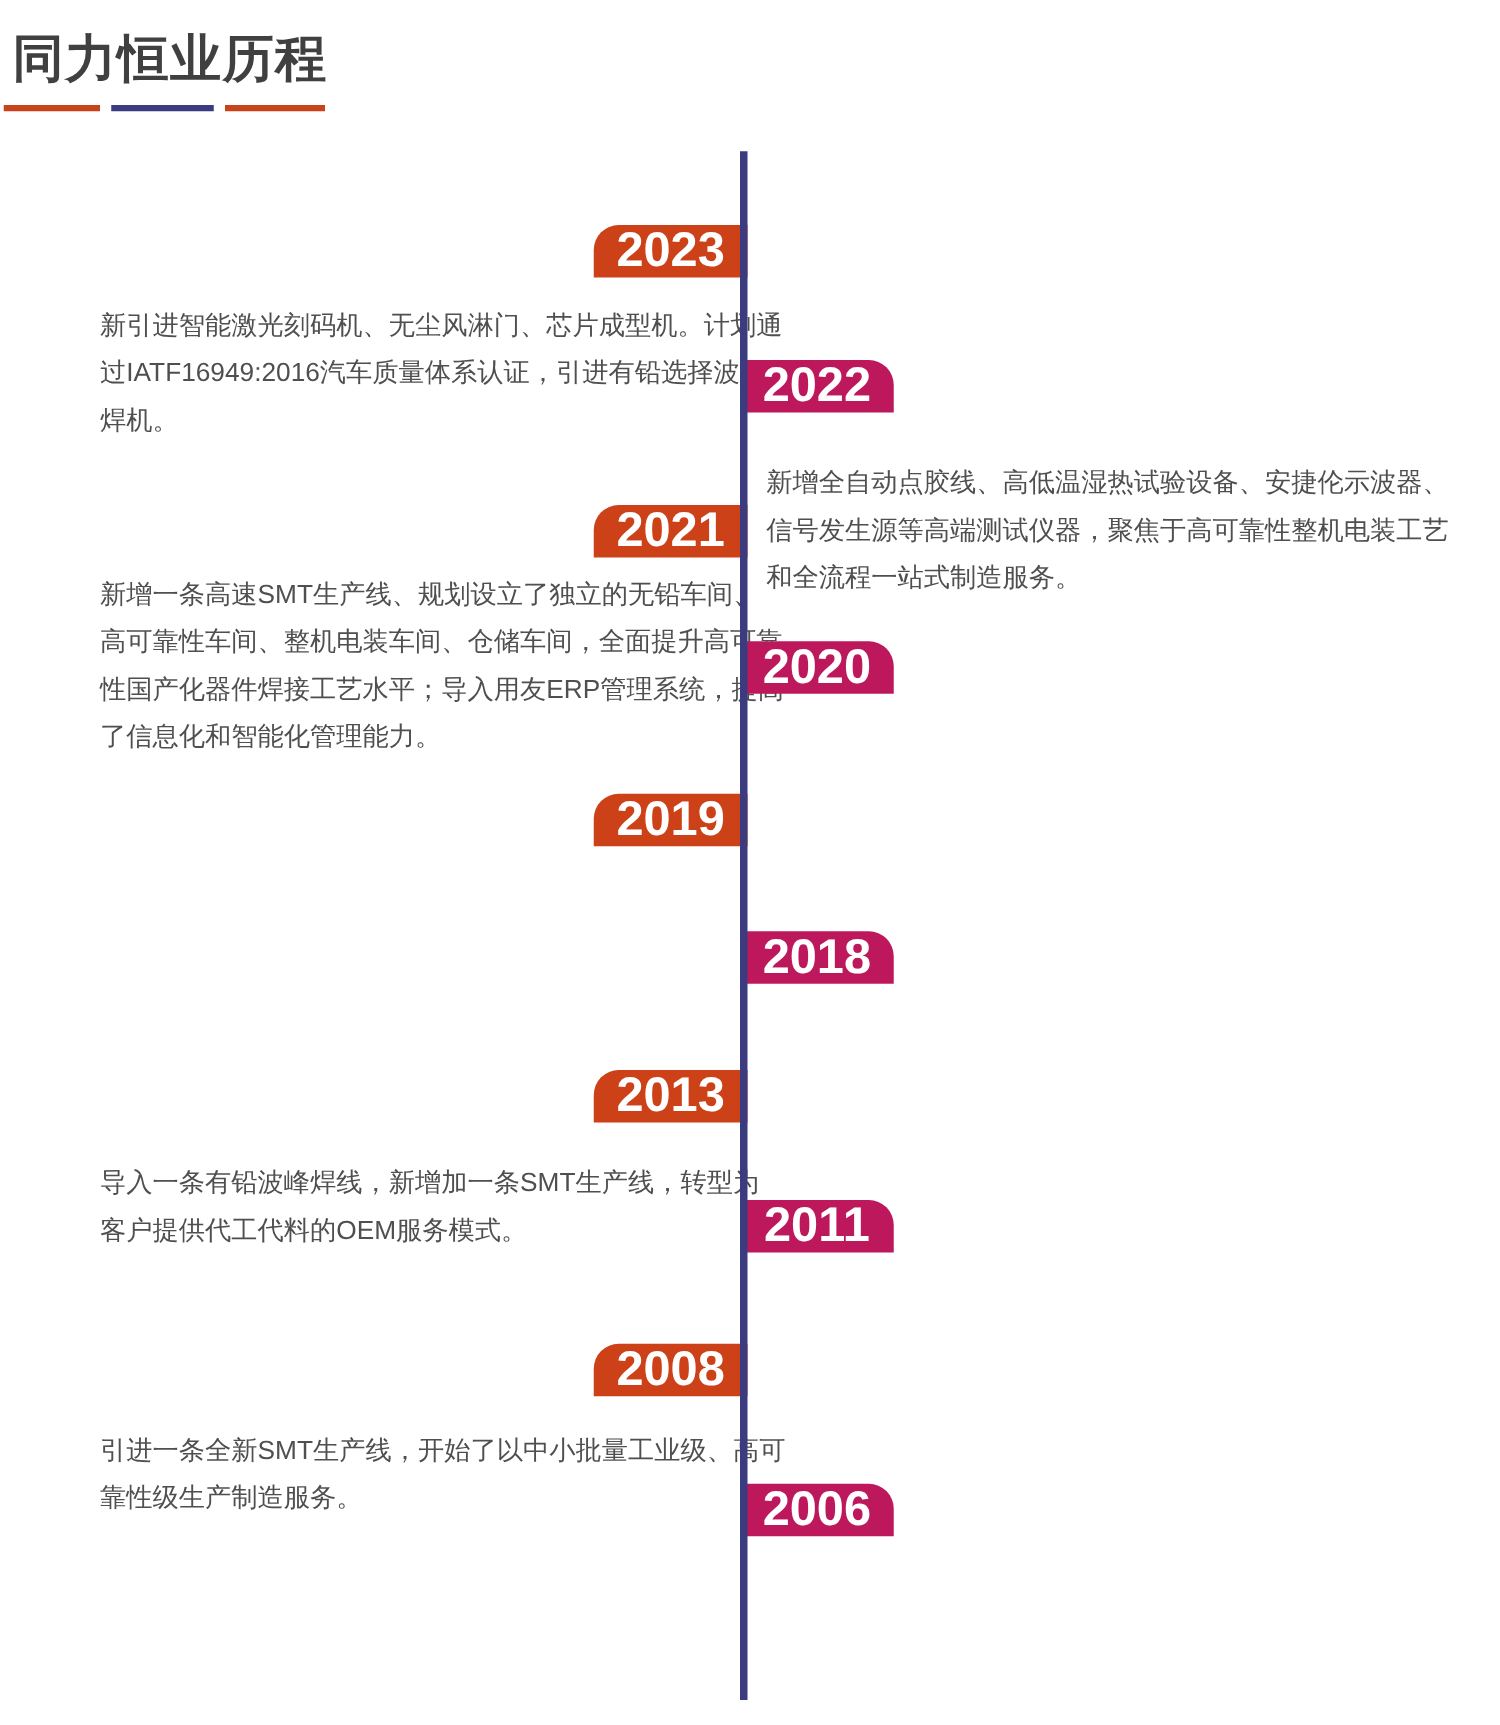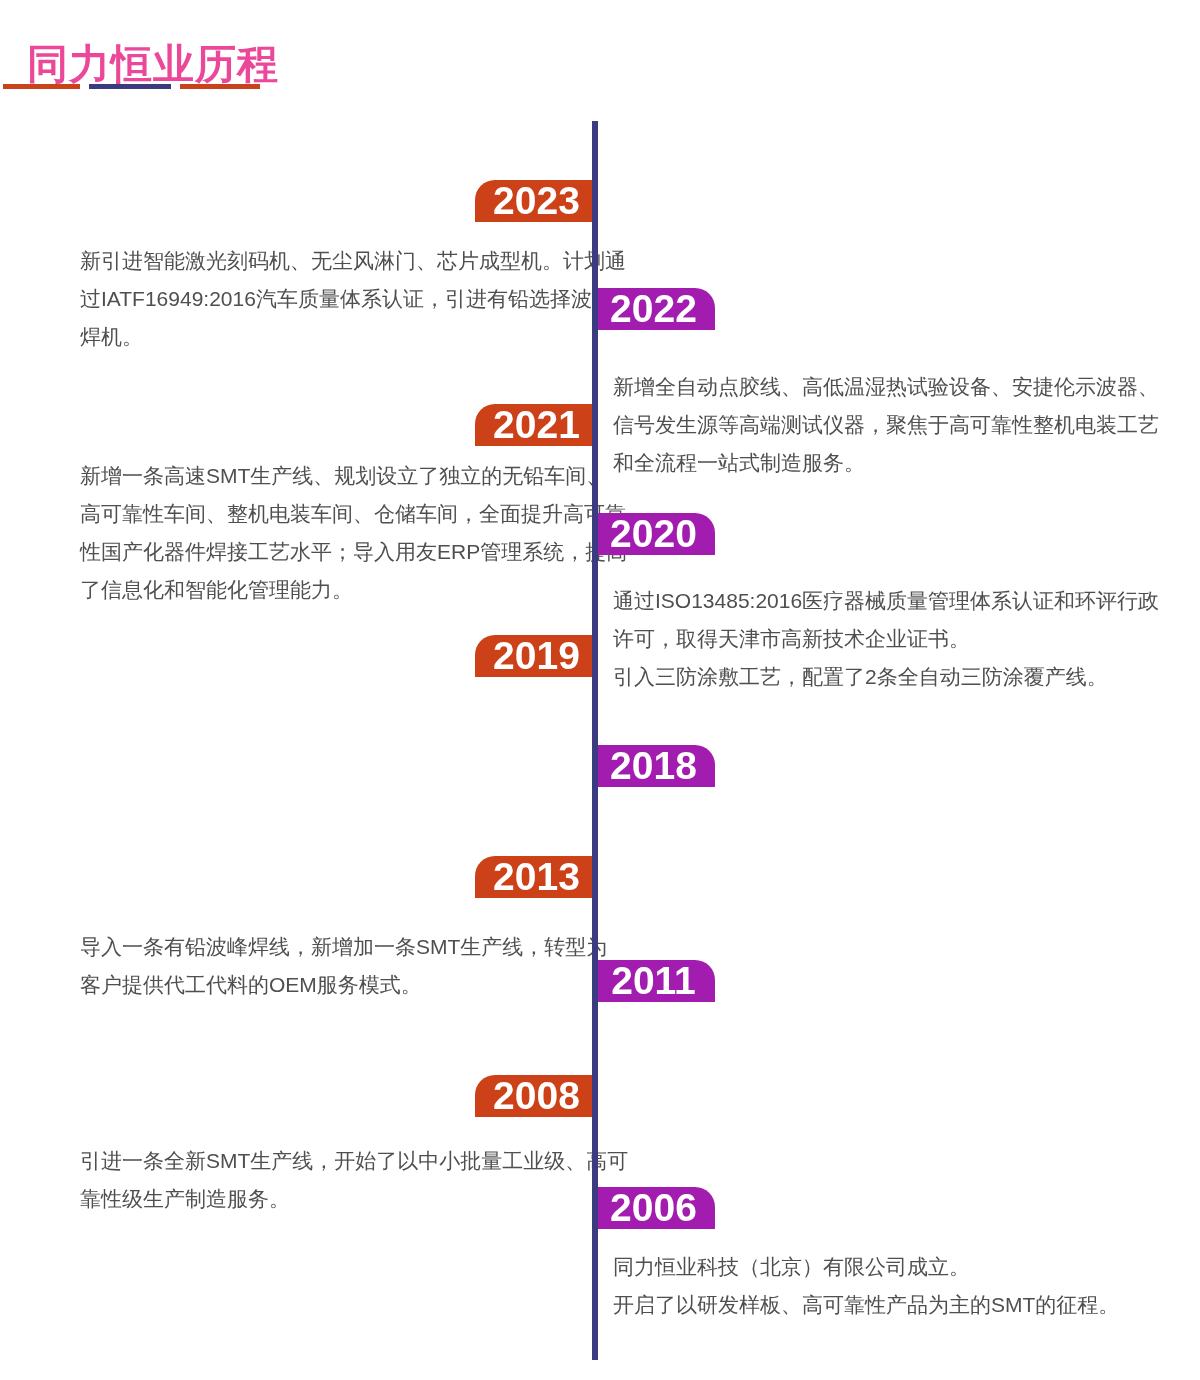--- a/index.html
+++ b/index.html
@@ -1,39 +1,39 @@
 <!DOCTYPE html>
 <html><head>
 <meta charset="utf-8">
 <style>
   html,body { margin:0; padding:0; background:#ffffff; }
   .canvas {
     position:relative; width:1200px; height:1380px; background:#ffffff;
     font-family:"Liberation Sans", sans-serif; overflow:hidden;
   }
   .page-title {
-    position:absolute; left:10px; top:20px; margin:17px;
-    font-size:41px; font-weight:bold; color:#ec4899; letter-spacing:1px;
+    position:absolute; left:10px; top:20px; margin:0;
+    font-size:41px; font-weight:bold; color:#404040; letter-spacing:1px;
     white-space:nowrap;
   }
   .underline { position:absolute; top:84px; height:5px; }
   .u1 { left:3px;   width:77px; background:#C8431C; }
   .u2 { left:89px;  width:82px; background:#3B3B80; }
   .u3 { left:180px; width:80px; background:#C8431C; }
   .timeline-line {
     position:absolute; left:592px; top:121px; width:6px; height:1239px;
     background:#3B3B80; z-index:2;
   }
   .badge {
     position:absolute; width:123px; height:42px; z-index:1;
     display:flex; align-items:center; justify-content:center;
     color:#ffffff; font-size:39px; font-weight:bold;
   }
   .badge.left  { left:475px; background:#CC4117; border-radius:20px 0 0 0; }
-  .badge.right { left:592px; background:#a21caf; border-radius:0 20px 0 0; }
+  .badge.right { left:592px; background:#be185d; border-radius:0 20px 0 0; }
   .entry-text {
     position:absolute; width:580px; font-size:21px; line-height:38px;
     color:#4F4F4F; white-space:pre-line; text-align:left;
   }
   .entry-text.left  { left:80px; }
   .entry-text.right { left:613px; }
 </style>
 </head>
 <body>
 
@@ -56,35 +56,30 @@
 信号发生源等高端测试仪器，聚焦于高可靠性整机电装工艺
 和全流程一站式制造服务。</div>
 
   <div class="badge left" style="top:404px">2021</div>
   <div class="entry-text left" style="top:457px">新增一条高速SMT生产线、规划设立了独立的无铅车间、
 高可靠性车间、整机电装车间、仓储车间，全面提升高可靠
 性国产化器件焊接工艺水平；导入用友ERP管理系统，提高
 了信息化和智能化管理能力。</div>
 
   <div class="badge right" style="top:513px">2020</div>
-  <div class="entry-text right" style="top:582px">通过ISO13485:2016医疗器械质量管理体系认证和环评行政
-许可，取得天津市高新技术企业证书。
-引入三防涂敷工艺，配置了2条全自动三防涂覆产线。</div>
 
   <div class="badge left" style="top:635px">2019</div>
 
   <div class="badge right" style="top:745px">2018</div>
 
   <div class="badge left" style="top:856px">2013</div>
   <div class="entry-text left" style="top:928px">导入一条有铅波峰焊线，新增加一条SMT生产线，转型为
 客户提供代工代料的OEM服务模式。</div>
 
   <div class="badge right" style="top:960px">2011</div>
 
   <div class="badge left" style="top:1075px">2008</div>
   <div class="entry-text left" style="top:1142px">引进一条全新SMT生产线，开始了以中小批量工业级、高可
 靠性级生产制造服务。</div>
 
   <div class="badge right" style="top:1187px">2006</div>
-  <div class="entry-text right" style="top:1248px">同力恒业科技（北京）有限公司成立。
-开启了以研发样板、高可靠性产品为主的SMT的征程。</div>
 
 </div>
 
 </body></html>

